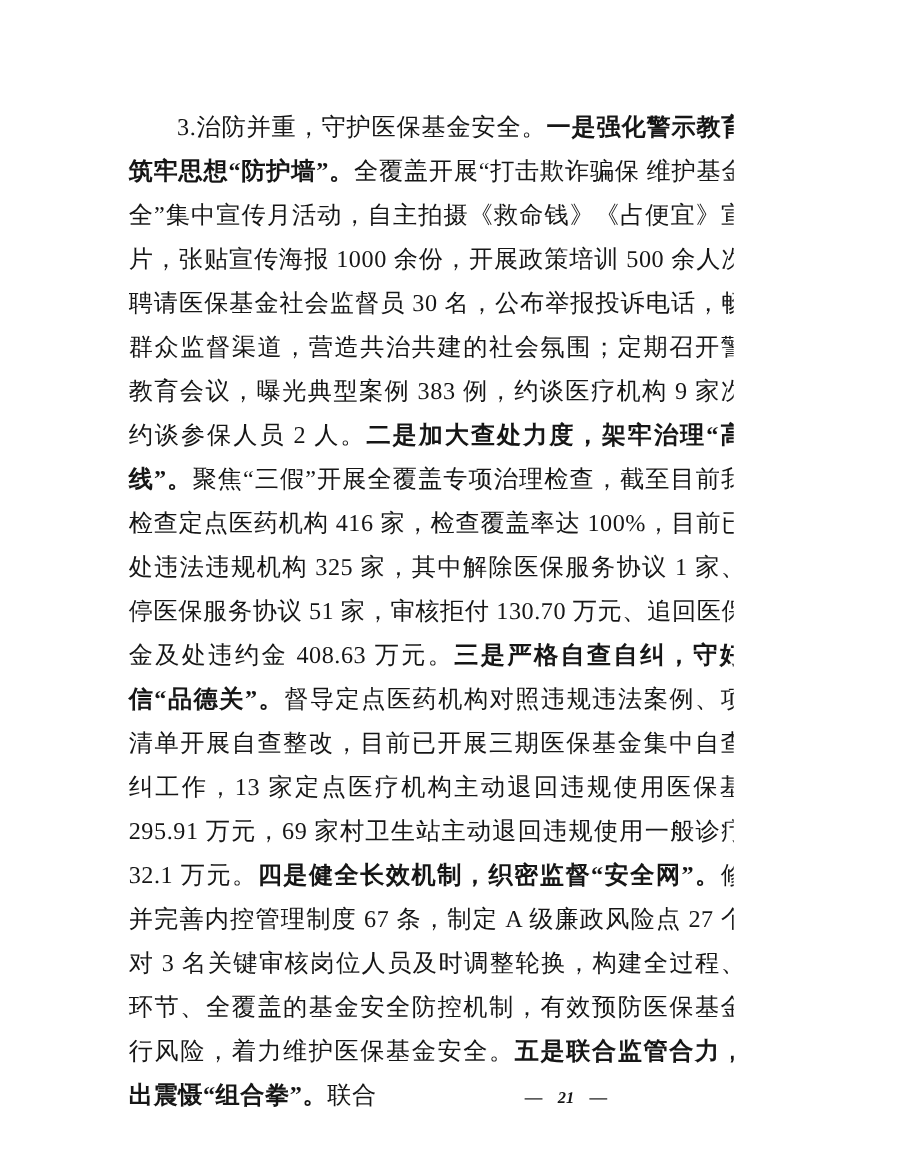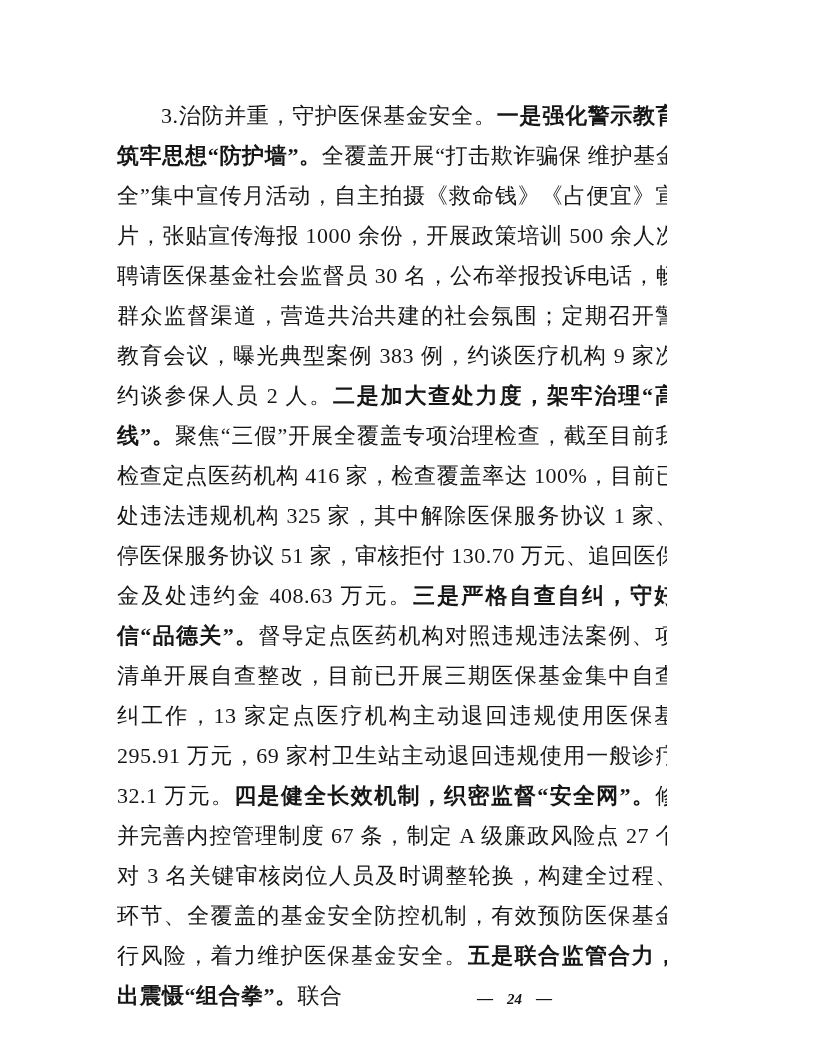--- a/index.html
+++ b/index.html
@@ -57,17 +57,17 @@
 </style>
 </head>
 <body>
 
 <div class="page">
 
   <p class="body-text"><span class="run">3.治防并重，守护医保基金安全。</span><span class="run bold">一是强化警示教育，筑牢思想“防护墙”。</span><span class="run">全覆盖开展“打击欺诈骗保 维护基金安全”集中宣传月活动，自主拍摄《救命钱》《占便宜》宣传片，张贴宣传海报 1000 余份，开展政策培训 500 余人次，聘请医保基金社会监督员 30 名，公布举报投诉电话，畅通群众监督渠道，营造共治共建的社会氛围；定期召开警示教育会议，曝光典型案例 383 例，约谈医疗机构 9 家次，约谈参保人员 2 人。</span><span class="run bold">二是加大查处力度，架牢治理“高压线”。</span><span class="run">聚焦“三假”开展全覆盖专项治理检查，截至目前我市检查定点医药机构 416 家，检查覆盖率达 100%，目前已查处违法违规机构 325 家，其中解除医保服务协议 1 家、暂停医保服务协议 51 家，审核拒付 130.70 万元、追回医保资金及处违约金 408.63 万元。</span><span class="run bold">三是严格自查自纠，守好诚信“品德关”。</span><span class="run">督导定点医药机构对照违规违法案例、项目清单开展自查整改，目前已开展三期医保基金集中自查自纠工作，13 家定点医疗机构主动退回违规使用医保基金 295.91 万元，69 家村卫生站主动退回违规使用一般诊疗费 32.1 万元。</span><span class="run bold">四是健全长效机制，织密监督“安全网”。</span><span class="run">修改并完善内控管理制度 67 条，制定 A 级廉政风险点 27 个，对 3 名关键审核岗位人员及时调整轮换，构建全过程、全环节、全覆盖的基金安全防控机制，有效预防医保基金运行风险，着力维护医保基金安全。</span><span class="run bold">五是联合监管合力，打出震慑“组合拳”。</span><span class="run">联合</span></p>
 
   <div class="page-footer">
     <span class="dash">—</span>
-    <span class="pagenum">24</span>
+    <span class="pagenum">21</span>
     <span class="dash">—</span>
   </div>
 
 </div>
 
 </body></html>

